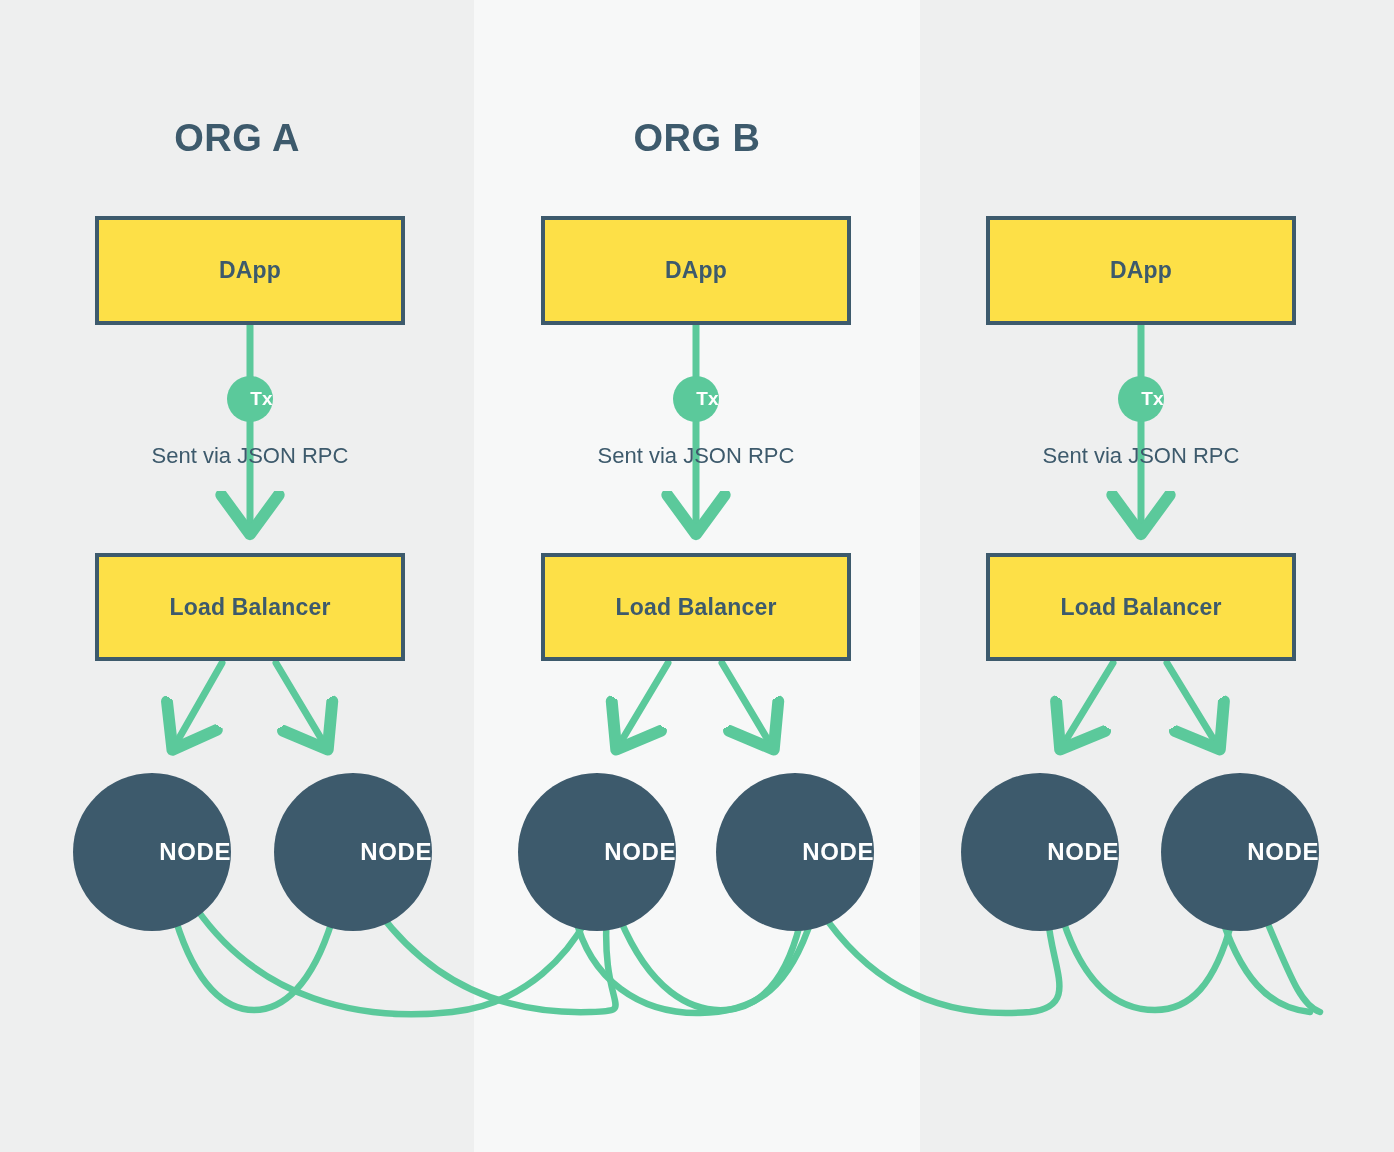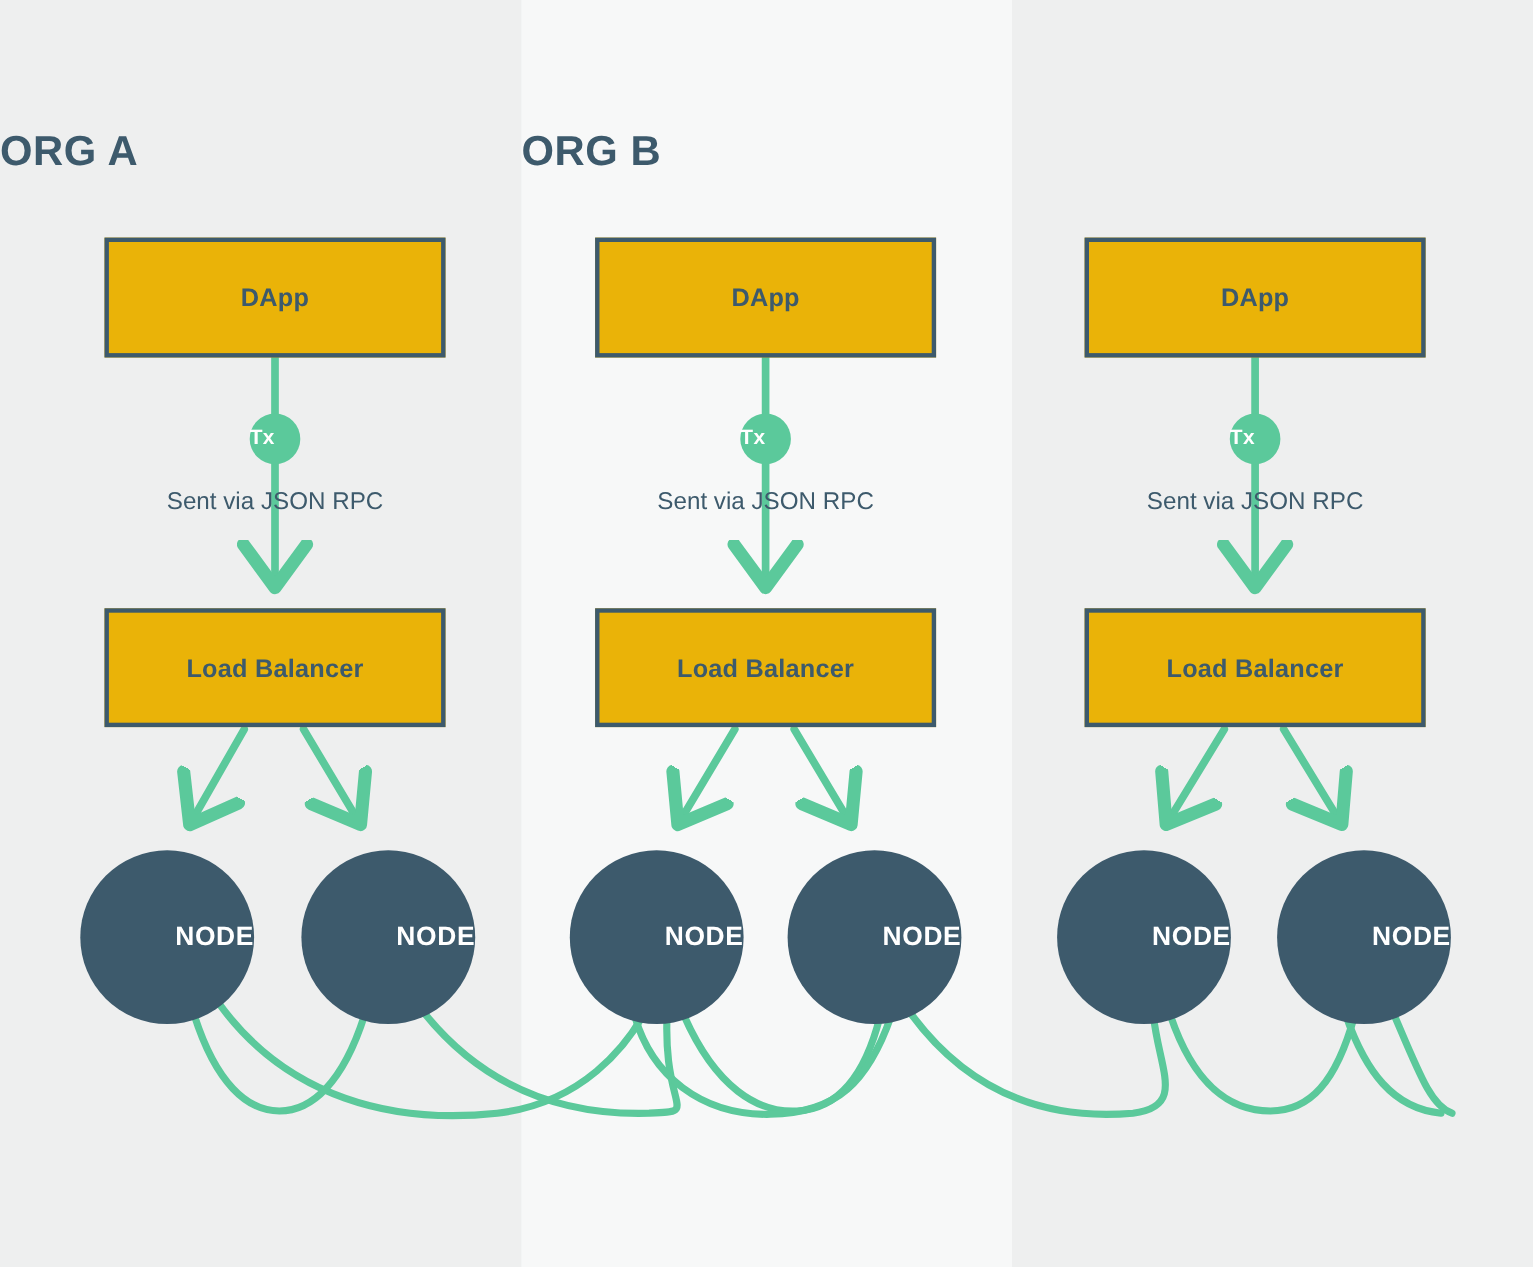--- a/index.html
+++ b/index.html
@@ -27,31 +27,31 @@
   svg.edges {
     position: absolute;
     left: 0; top: 0;
     width: 1394px;
     height: 1152px;
     overflow: visible;
   }
 
   .org-title {
     position: absolute;
-    text-align: left;
+    text-align: center;
     font-size: 38px;
     font-weight: bold;
     letter-spacing: 0.5px;
     color: #3d5a6c;
     white-space: nowrap;
   }
 
   .boxnode {
     position: absolute;
-    background: #eab308;
+    background: #fde047;
     border: 4px solid #3d5a6c;
     box-sizing: border-box;
     display: flex;
     align-items: center;
     justify-content: center;
   }
   .boxnode span {
     font-size: 23px;
     font-weight: bold;
     color: #3d5a6c;
@@ -59,21 +59,21 @@
   }
 
   .txbadge {
     position: absolute;
     width: 46px;
     height: 46px;
     border-radius: 50%;
     background: #5bc99b;
     display: flex;
     align-items: center;
-    justify-content: flex-start;
+    justify-content: flex-end;
   }
   .txbadge span {
     color: #ffffff;
     font-size: 19px;
     font-weight: bold;
     letter-spacing: 0.3px;
   }
 
   .rpc-label {
     position: absolute;

